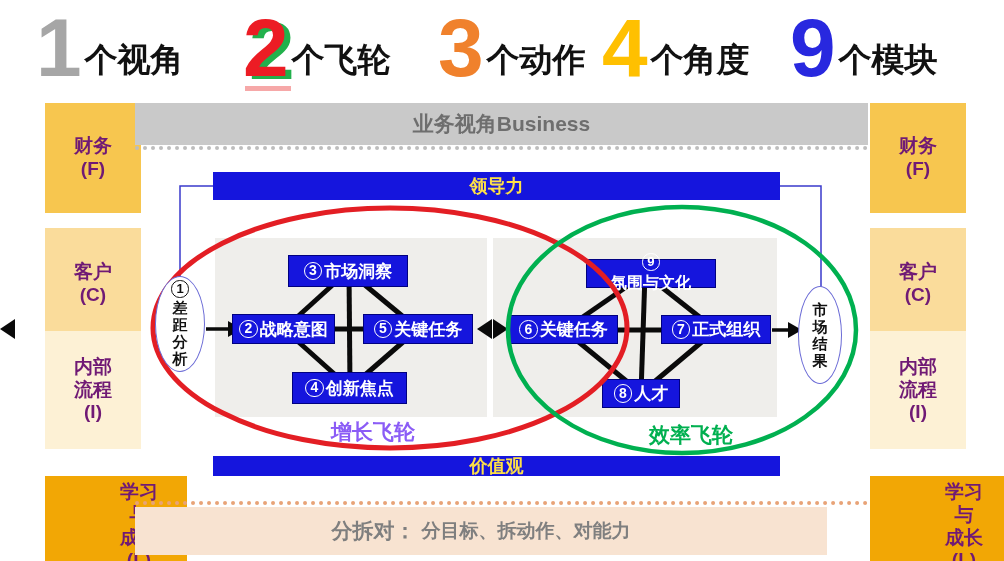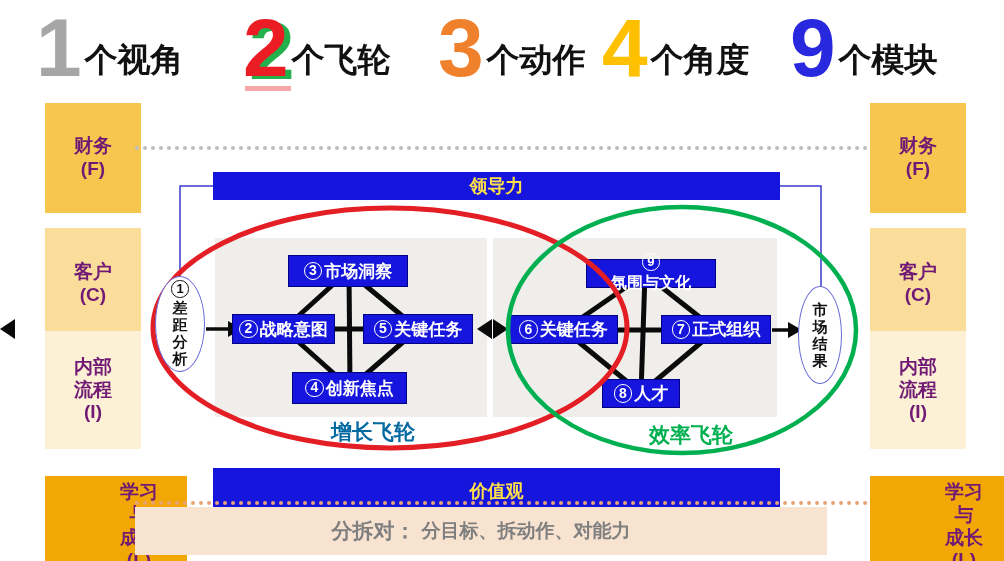--- a/index.html
+++ b/index.html
@@ -22,21 +22,21 @@
   .side-row.r3{top:331px;height:118px;}
   .side-row.r4{top:476px;height:101px;padding-left:46px;}
 
   
   .gray-bar{position:absolute;left:135px;top:103px;width:733px;height:42px;background:#C9C9C9;
             display:flex;align-items:center;justify-content:center;font-size:21px;font-weight:bold;color:#6E6E6E;}
   .dotted-gray{position:absolute;left:135px;top:146px;width:733px;height:0;border-top:4px dotted #BDBDBD;}
   .blue-bar{position:absolute;left:213px;width:567px;display:flex;align-items:center;justify-content:center;
             color:#fde047;font-weight:bold;font-size:18px;}
   .bar-lead{top:172px;height:28px;}
-  .bar-values{top:468px;height:45px;}
+  .bar-values{top:456px;height:20px;}
   .dotted-orange{position:absolute;left:135px;top:501px;width:733px;height:0;border-top:4px dotted #E8A377;}
   .peach-bar{position:absolute;left:135px;top:507px;width:692px;height:48px;
              display:flex;align-items:center;justify-content:center;color:#7F7F7F;font-weight:bold;}
   .peach-bar .pfx{font-size:21px;margin-right:6px;}
   .peach-bar .rest{font-size:19px;}
 
   
   .panel{position:absolute;top:238px;height:179px;background:#EFEEEB;}
   .panel.p-left{left:215px;width:272px;}
   .panel.p-right{left:493px;width:284px;}
@@ -102,20 +102,21 @@
 (C)</div>
     <div class="side-row r3" style="background-color: rgb(253, 241, 213);">内部
 流程
 (I)</div>
     <div class="side-row r4" style="background-color: rgb(242, 167, 5);">学习
 与
 成长
 (L)</div>
   </div>
 
+  <div class="gray-bar" style="background-color: rgb(201, 201, 201);">业务视角Business</div>
   <div class="dotted-gray"></div>
 
   <div class="blue-bar bar-lead" style="background-color: rgb(21, 21, 221);">领导力</div>
   <div class="blue-bar bar-values" style="background-color: rgb(21, 21, 221);">价值观</div>
 
   <div class="panel p-left"></div>
   <div class="panel p-right"></div>
 
   <svg class="layer" width="1004" height="561" viewBox="0 0 1004 561">
 
@@ -191,21 +192,21 @@
   </svg>
 
   <div class="oval" style="left:155px;top:276px;width:50px;height:96px">
     <span class="circ">1</span>
     <span class="vtext">差距分析</span>
   </div>
   <div class="oval" style="left:798px;top:286px;width:44px;height:98px">
     <span class="vtext">市场结果</span>
   </div>
 
-  <div class="fly-label lab-growth" style="color: #0369a1; font-family: Liberation Serif, serif;">增长飞轮</div>
+  <div class="fly-label lab-growth" style="color: #8b5cf6; font-family: Liberation Serif, serif;">增长飞轮</div>
   <div class="fly-label lab-eff" style="color: rgb(0, 176, 80);">效率飞轮</div>
 
   <div class="dotted-orange"></div>
   <div class="peach-bar" style="background-color: rgb(248, 227, 209);">
     <span class="pfx">分拆对：</span>
     <span class="rest">分目标、拆动作、对能力</span>
   </div>
 
 </div>
 

